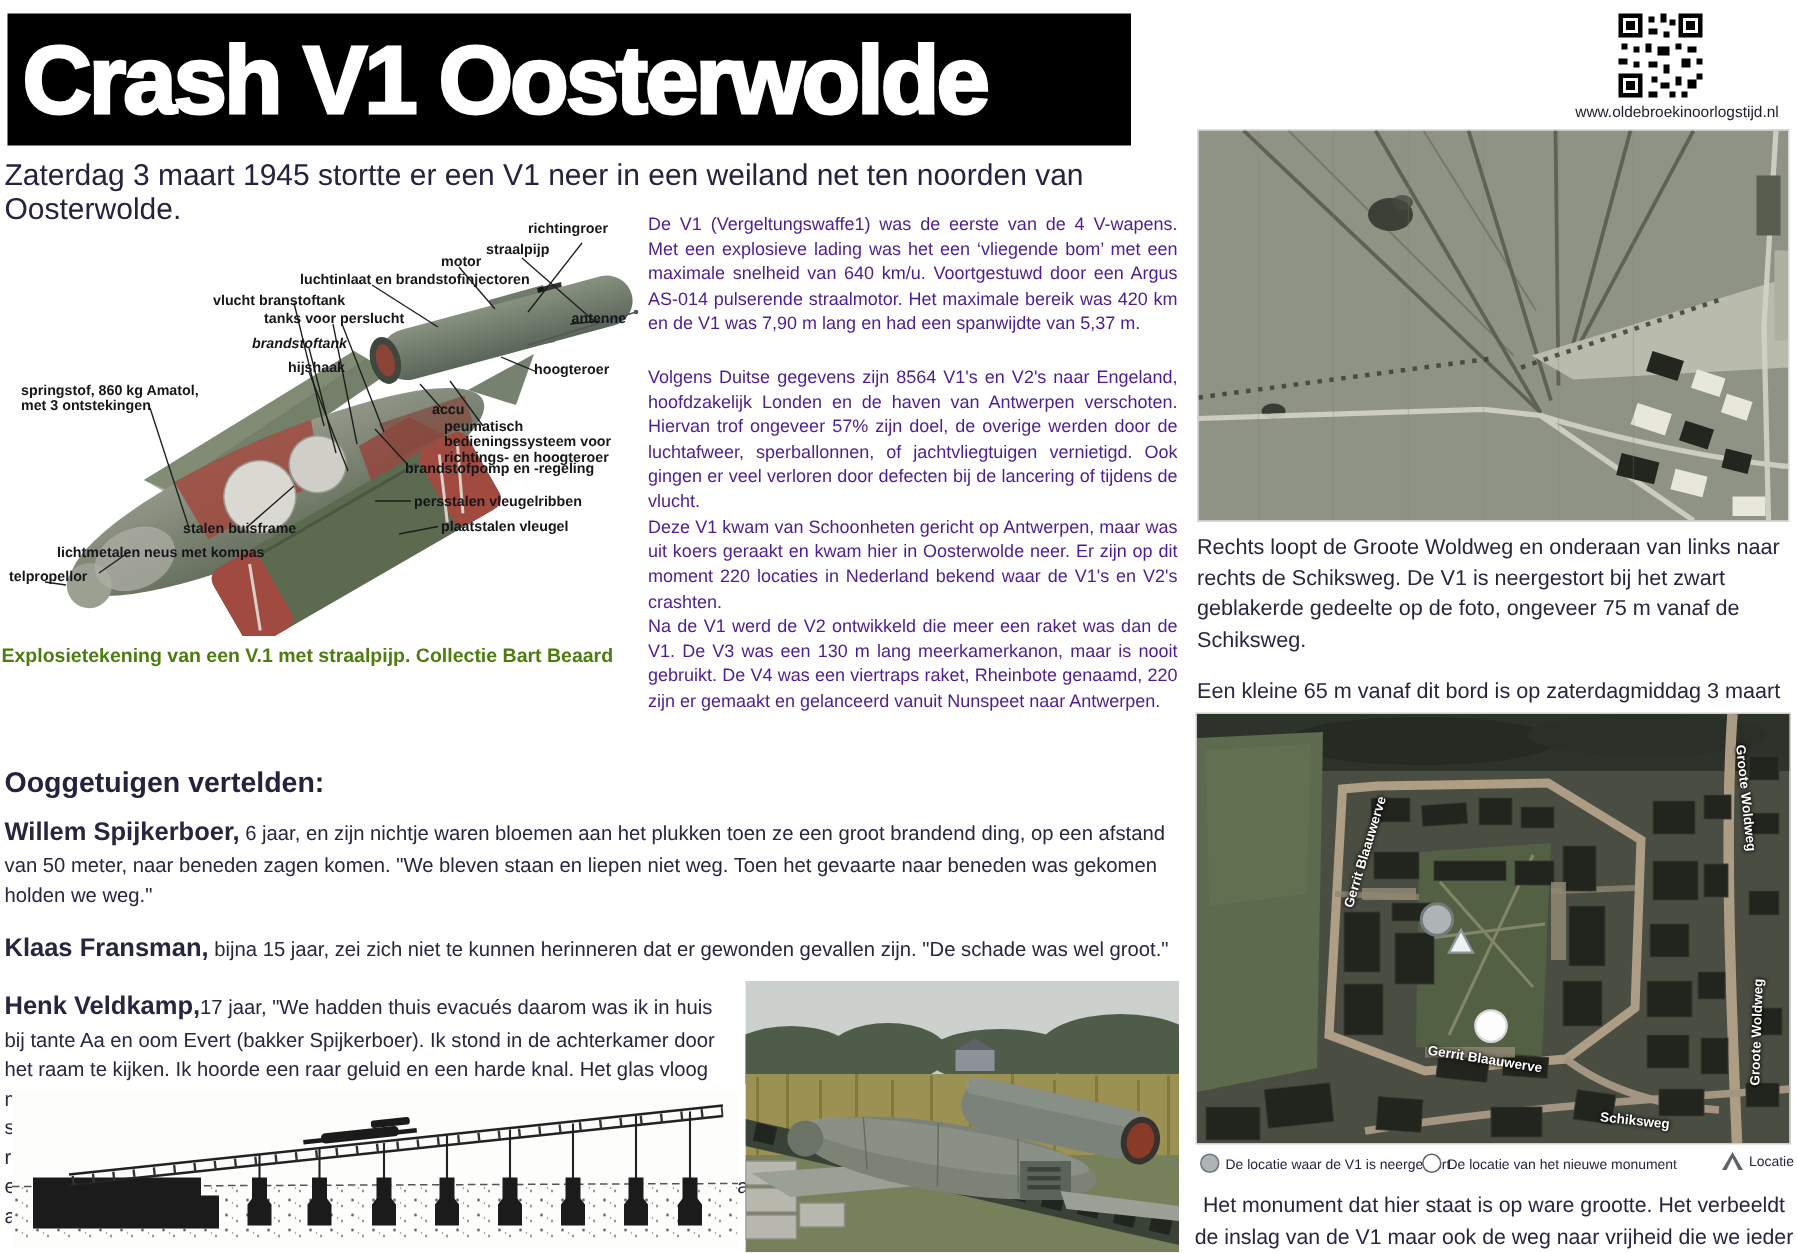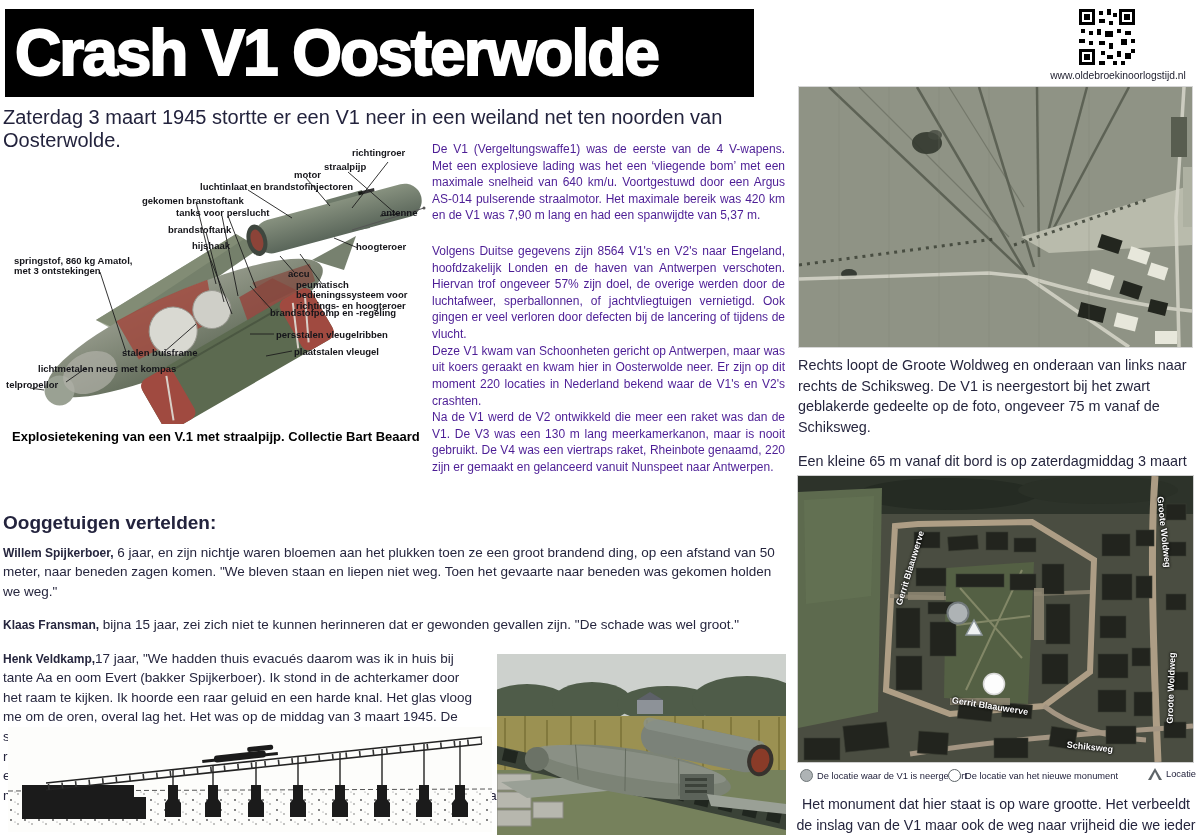--- a/index.html
+++ b/index.html
@@ -21,35 +21,35 @@
   }
   .subtitle { left:3px; top:106px; width:782px; font-size:20px; color:#23233d; }
 
   
   .diagram { left:0px; top:138px; width:428px; height:286px; }
   .dg-label {
     position:absolute; font-size:9.5px; font-weight:bold; color:#15151a;
     line-height:1.1; white-space:nowrap;
   }
   .dg-label.wrap { white-space:normal; }
-  .diagram-caption { left:12px; top:429px; font-size:13px; font-weight:bold; color:#000000; }
+  .diagram-caption { left:1px; top:429px; font-size:13px; font-weight:bold; color:#4d7c0f; }
 
   
   .main-col {
     left:432px; top:141px; width:353px; font-size:12px; line-height:1.385;
     text-align:justify; color:#4c1d95;
   }
   .main-col p { margin:0; }
   .main-col p.gap { margin-bottom:19px; }
 
   
   .witness { left:3px; top:509px; width:783px; font-size:13.5px; line-height:1.45; color:#26263e; }
   .witness h2 { font-size:19px; font-weight:bold; margin-bottom:6px; color:#23233d; }
   .witness .entry { margin-bottom:14px; }
-  .witness .wname { font-weight:bold; font-size:12px; }
+  .witness .wname { font-weight:bold; font-size:17px; }
   .photo-v1 {
     position:absolute; left:497px; top:654px; width:289px; height:181px;
   }
   .float-spacer { float:right; width:300px; height:120px; margin-left:8px; }
   .ramp { left:8px; top:727px; width:484px; height:105px; background:#fff; }
 
   
   .info-line { left:801px; top:37px; width:270px; font-size:14px; color:#23233d; }
   .qr { left:1077px; top:7px; width:60px; height:60px; }
   .website { left:1040px; top:70px; width:156px; font-size:10.3px; text-align:center; color:#1c1c2c; }
@@ -160,23 +160,23 @@
         <line x1="164" y1="214" x2="196" y2="186"></line>
         <line x1="86" y1="230" x2="66" y2="244"></line>
         <line x1="30" y1="250" x2="44" y2="252"></line>
       </g>
     </svg>
     
     <span class="dg-label" style="left:352px; top:10px;">richtingroer</span>
     <span class="dg-label" style="left:324px; top:24px;">straalpijp</span>
     <span class="dg-label" style="left:294px; top:32px;">motor</span>
     <span class="dg-label" style="left:163px; top:44px;margin-left:37px;">luchtinlaat en brandstofinjectoren</span>
-    <span class="dg-label" style="left:142px; top:58px;">gekomen branstoftank</span>
+    <span class="dg-label" style="left:142px; top:58px;">vlucht branstoftank</span>
     <span class="dg-label" style="left:176px; top:70px;">tanks voor perslucht</span>
-    <span class="dg-label" style="left:168px; top:87px;">brandstoftank</span>
+    <span class="dg-label" style="left:168px; top:87px;font-style:italic;">brandstoftank</span>
     <span class="dg-label" style="left:180px; top:103px;padding-left:12px;">hijshaak</span>
     <span class="dg-label wrap" style="left:14px; top:118px; width:125px;">springstof, 860 kg Amatol, met 3 ontstekingen</span>
     <span class="dg-label" style="left:381px; top:70px;">antenne</span>
     <span class="dg-label" style="left:356px; top:104px;">hoogteroer</span>
     <span class="dg-label" style="left:288px; top:131px;">accu</span>
     <span class="dg-label wrap" style="left:252px; top:142px; width:176px;padding-left:44px;">peumatisch bedieningssysteem voor richtings- en hoogteroer</span>
     <span class="dg-label" style="left:270px; top:170px;">brandstofpomp en -regeling</span>
     <span class="dg-label" style="left:276px; top:192px;">persstalen vleugelribben</span>
     <span class="dg-label" style="left:294px; top:209px;">plaatstalen vleugel</span>
     <span class="dg-label" style="left:122px; top:210px;">stalen buisframe</span>

